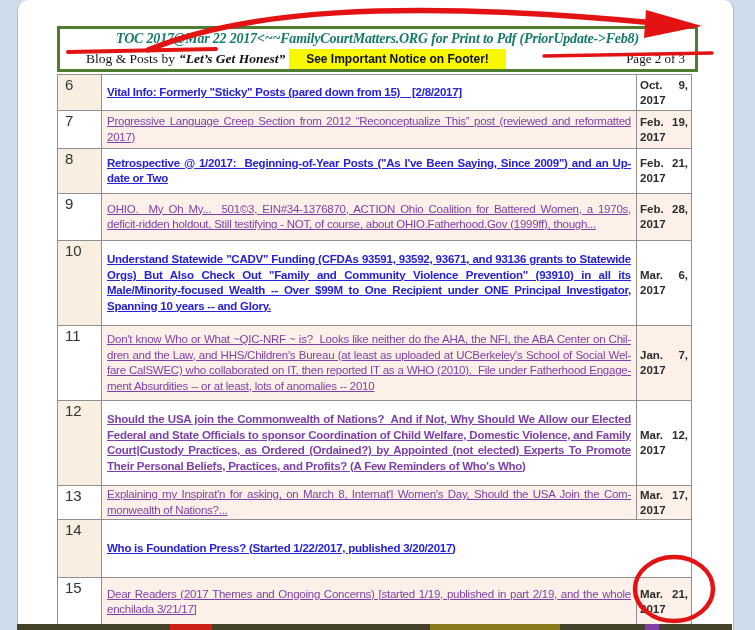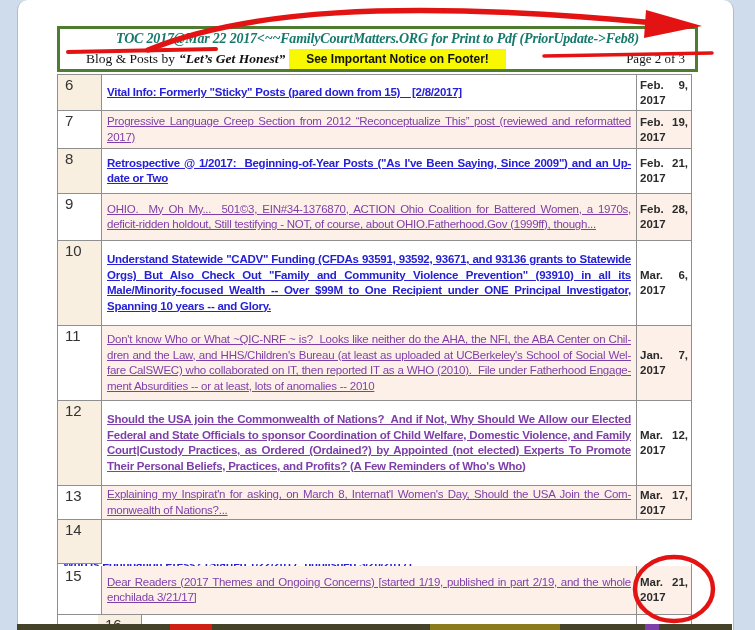--- a/index.html
+++ b/index.html
@@ -64,21 +64,21 @@
     </div>
   </div>
 
   <div id="toc">
       <div class="t-row r-even" style="height: 36px;">
         <div class="c c-num">6</div>
         <div class="c c-title">
           <span class="txt lk-new">Vital Info: Formerly "Sticky" Posts (pared down from 15)&nbsp;&nbsp;&nbsp;&nbsp;[2/8/2017]</span>
         </div>
         <div class="c c-date">
-          <span class="txt">Feb. 9, 2017</span>
+          <span class="txt">Oct. 9, 2017</span>
         </div>
       </div>
       <div class="t-row r-odd" style="height: 38px;">
         <div class="c c-num">7</div>
         <div class="c c-title">
           <span class="txt lk-visited">Progressive Language Creep Section from 2012 “Reconceptualize This” post (reviewed and reformatted 2017)</span>
         </div>
         <div class="c c-date">
           <span class="txt">Feb. 19, 2017</span>
         </div>
@@ -130,21 +130,21 @@
       </div>
       <div class="t-row r-odd" style="height: 34px;">
         <div class="c c-num">13</div>
         <div class="c c-title">
           <span class="txt lk-visited">Explaining my Inspirat'n for asking, on March 8, Internat'l Women's Day, Should the USA Join the Com-monwealth of Nations?...</span>
         </div>
         <div class="c c-date">
           <span class="txt">Mar. 17, 2017</span>
         </div>
       </div>
-      <div class="t-row r-even" style="height: 46px; flex-direction: column;">
+      <div class="t-row r-even" style="height: 58px;">
         <div class="c c-num">14</div>
         <div class="c c-title">
           <span class="txt lk-new">Who is Foundation Press? (Started 1/22/2017, published 3/20/2017)</span>
         </div>
       </div>
       <div class="t-row r-odd" style="height: 49px;">
         <div class="c c-num">15</div>
         <div class="c c-title">
           <span class="txt lk-visited">Dear Readers (2017 Themes and Ongoing Concerns) [started 1/19, published in part 2/19, and the whole enchilada 3/21/17]</span>
         </div>

